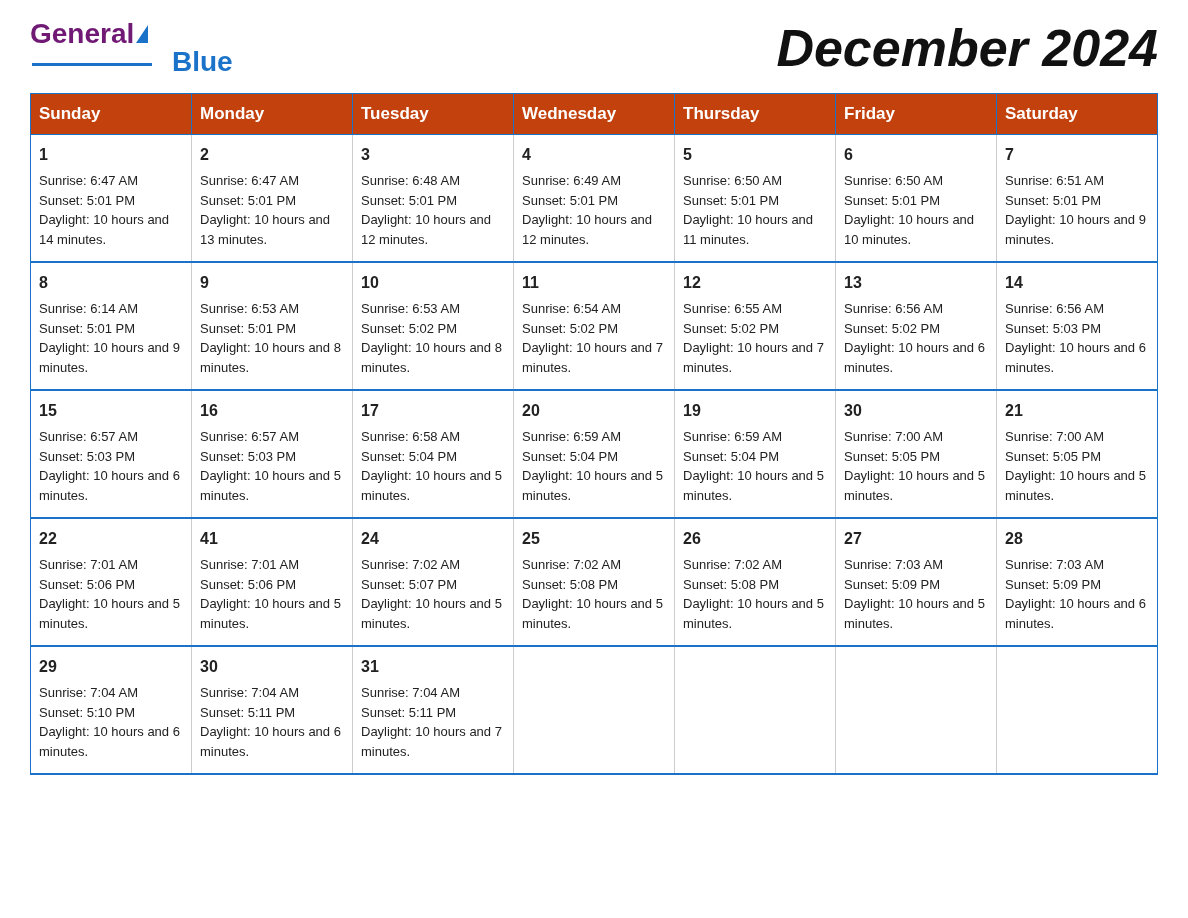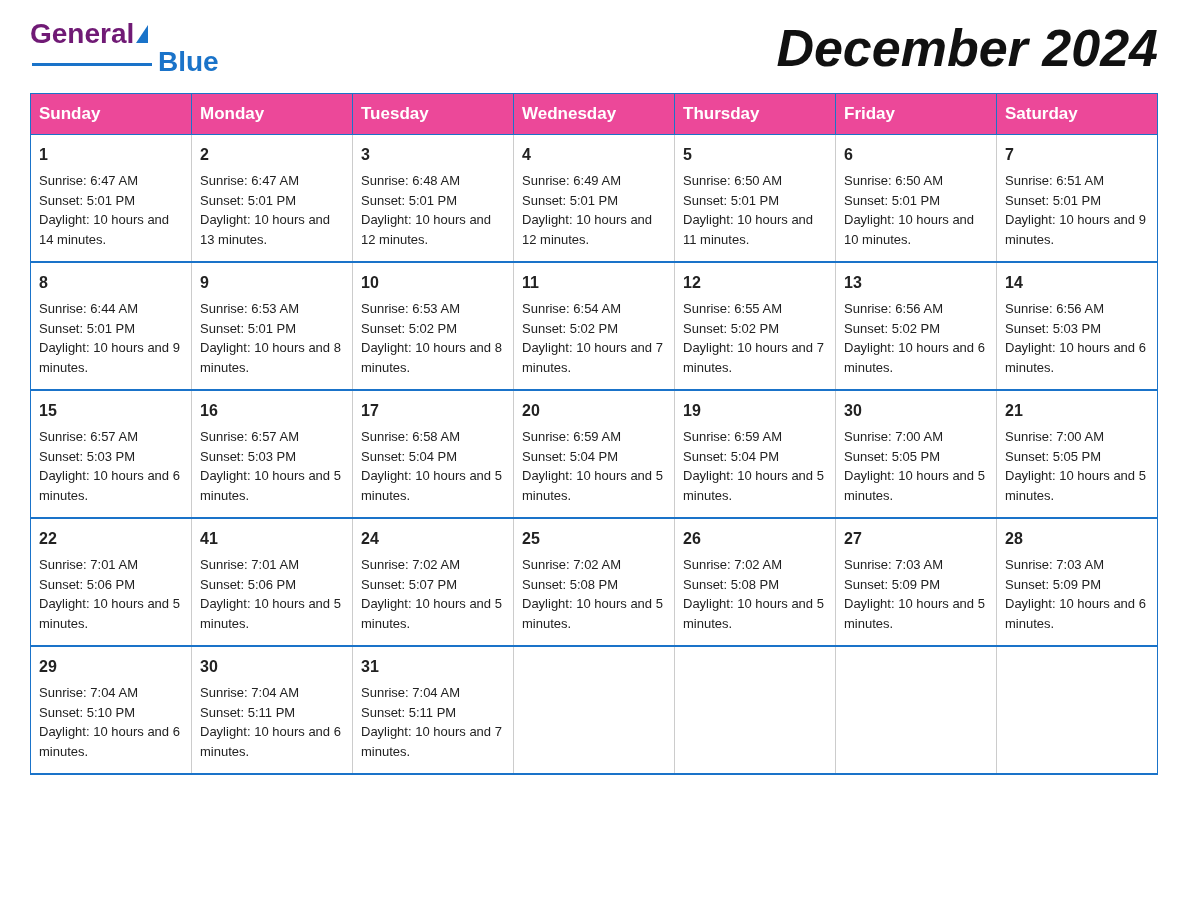--- a/index.html
+++ b/index.html
@@ -56,21 +56,21 @@
       font-size: 22px;
       color: #555;
       margin-top: 4px;
     }
     table {
       width: 100%;
       border-collapse: collapse;
       table-layout: fixed;
     }
     thead th {
-      background: #ec4899;
+      background: #c2410c;
       color: #fff;
       font-size: 17px;
       font-weight: bold;
       padding: 10px 8px;
       text-align: left;
       border: 1px solid #1a73c9;
     }
     tbody tr {
       border-bottom: 2px solid #1a73c9;
     }
@@ -103,21 +103,21 @@
 <body>
 
 <div class="header">
   <div class="logo">
     <div style="display:flex; align-items:center;">
       <span class="logo-text">General</span>
       <span class="logo-triangle"></span>
     </div>
     <div style="display:flex; align-items:center; margin-left: 2px;">
       <span class="logo-line"></span>
-      <span class="logo-text blue" style="color:#1a73c9; font-size:28px; font-weight:bold; margin-left:6px;">Blue</span>
+      <span class="logo-text blue" style="color:#1a73c9; font-size:28px; font-weight:bold; margin-left:20px;">Blue</span>
     </div>
   </div>
   <div class="title-block">
     <div class="month-title">December 2024</div>
   </div>
 </div>
 
 <table>
   <thead>
     <tr>
@@ -171,21 +171,21 @@
         <td>
         <span class="day-num">7</span>
         <span>Sunrise: 6:51 AM</span><br>
         <span>Sunset: 5:01 PM</span><br>
         <span>Daylight: 10 hours and 9 minutes.</span>
       </td>
       </tr>
       <tr>
         <td>
         <span class="day-num">8</span>
-        <span>Sunrise: 6:44 AM</span><br>
+        <span>Sunrise: 6:14 AM</span><br>
         <span>Sunset: 5:01 PM</span><br>
         <span>Daylight: 10 hours and 9 minutes.</span>
       </td>
         <td>
         <span class="day-num">9</span>
         <span>Sunrise: 6:53 AM</span><br>
         <span>Sunset: 5:01 PM</span><br>
         <span>Daylight: 10 hours and 8 minutes.</span>
       </td>
         <td>

